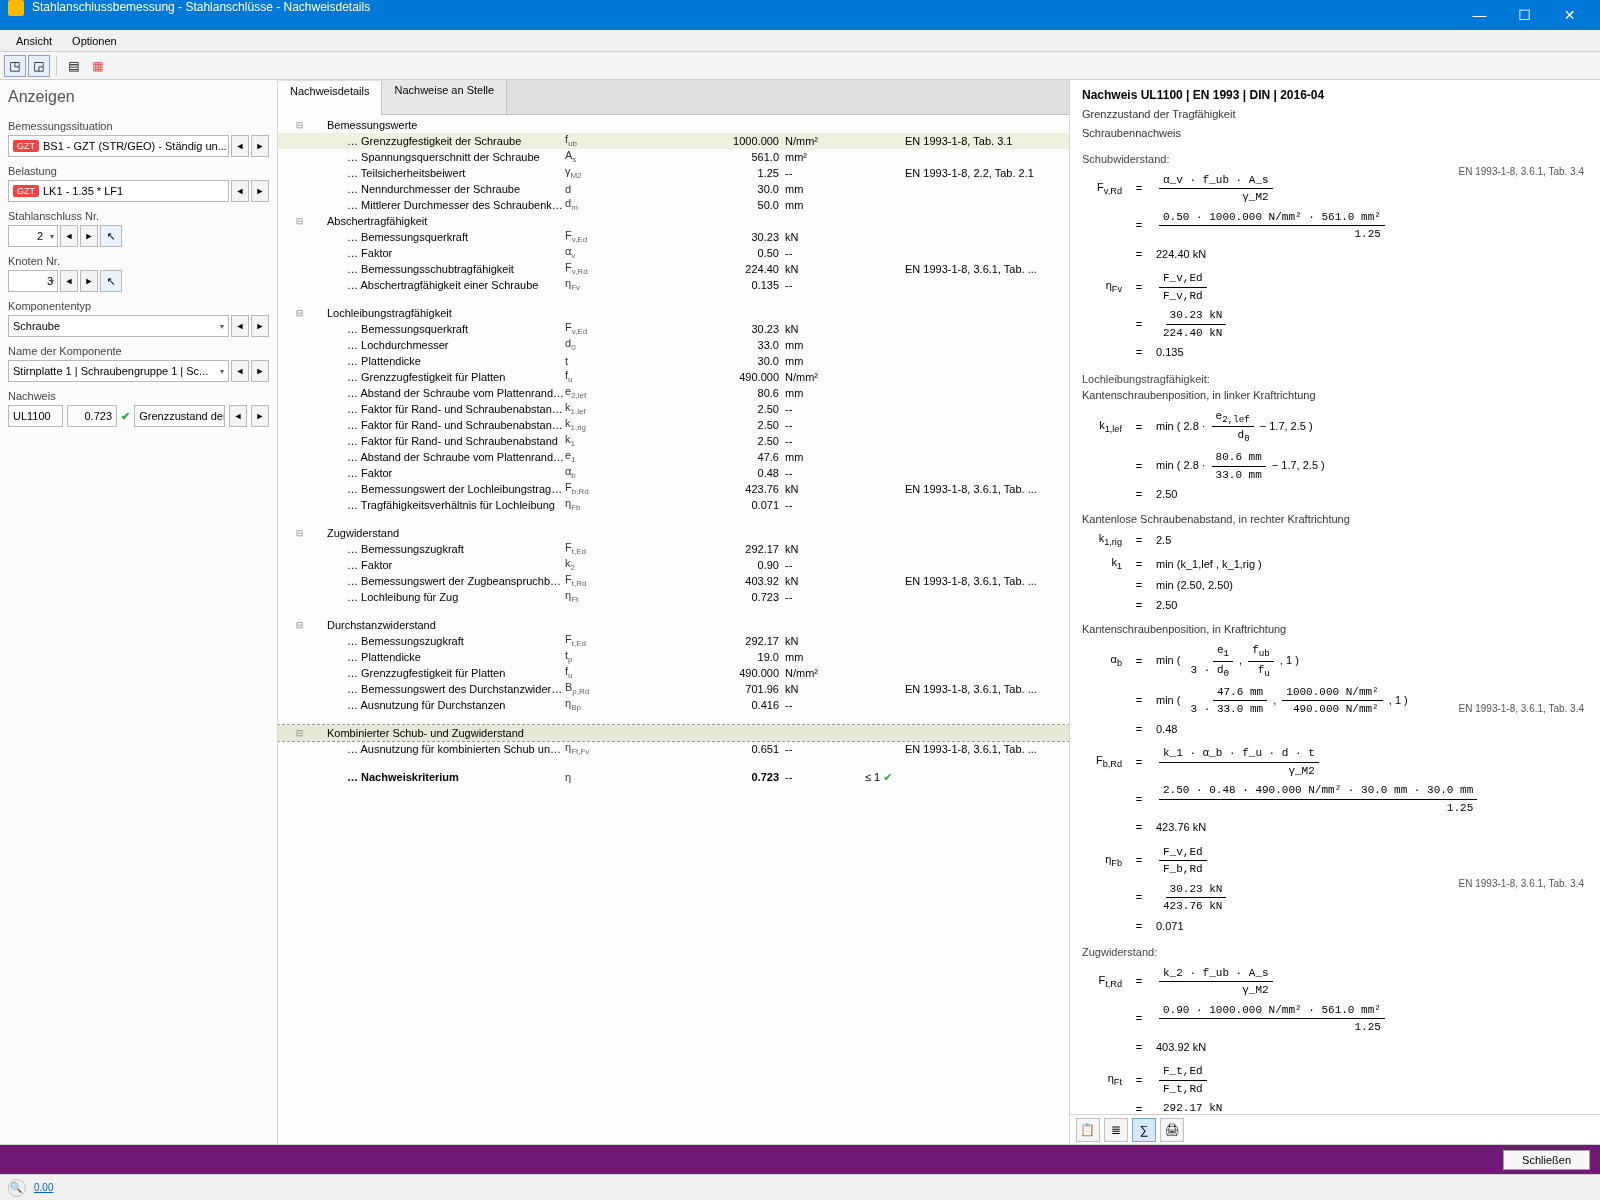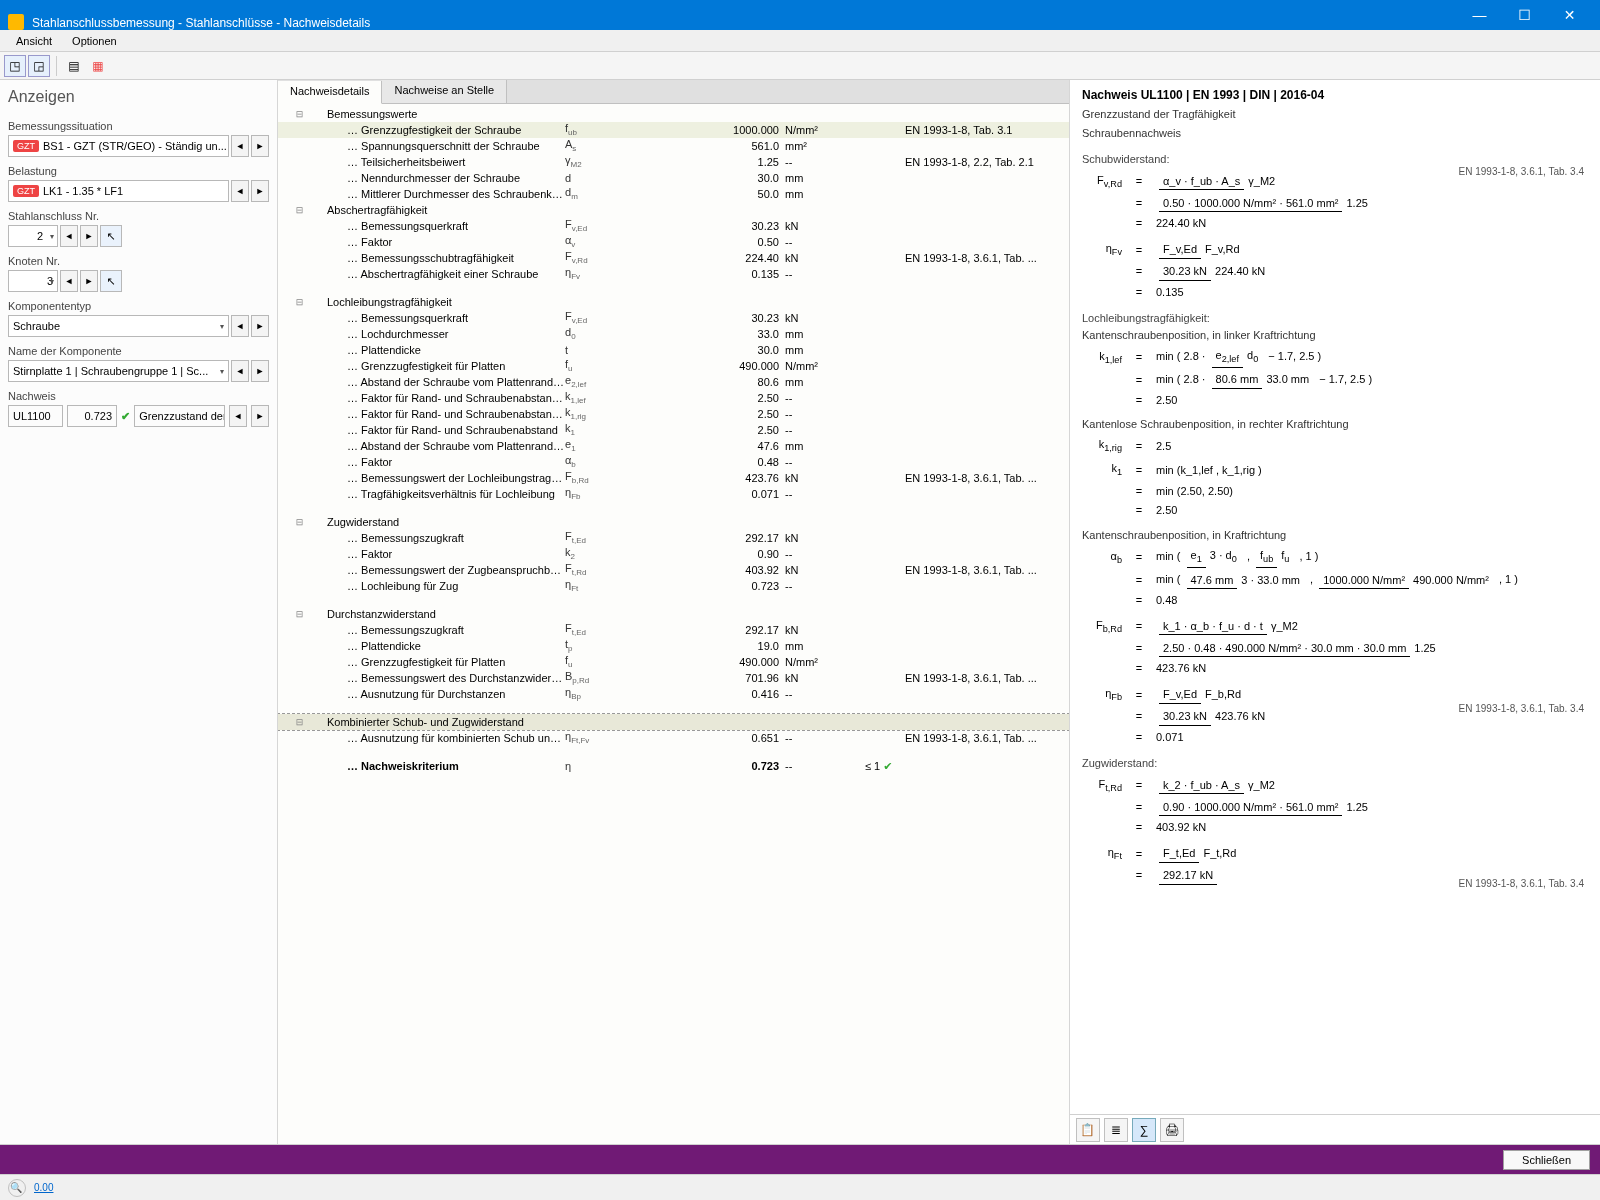--- a/index.html
+++ b/index.html
@@ -1,17 +1,17 @@
 <!DOCTYPE html>
 <html><head>
 <meta charset="utf-8">
 <style>
 * { box-sizing: border-box; margin: 0; padding: 0; }
 body { font-family: "Segoe UI", Tahoma, sans-serif; font-size: 11px; background: #fff; overflow: hidden; width:1600px; height:1200px; }
-.titlebar { background: #0078d7; color: #fff; height: 30px; display: flex; align-items: flex-end; padding: 0 8px; }
+.titlebar { background: #0078d7; color: #fff; height: 30px; display: flex; align-items: flex-start; padding: 0 8px; }
 .titlebar .icon { width: 16px; height: 16px; background: #ffb900; margin-right: 8px; border-radius:2px;}
 .titlebar .title { flex: 1; font-size: 12px; }
 .winbtns { display: flex; }
 .winbtn { width: 45px; height: 30px; display:flex; align-items:center; justify-content:center; color:#fff; font-size:14px;}
 .menubar { background: #f0f0f0; height: 22px; display: flex; align-items: center; padding: 0 6px; border-bottom: 1px solid #d0d0d0; }
 .menubar span { padding: 2px 10px; }
 .toolbar { background: #f5f5f5; height: 28px; display: flex; align-items: center; padding: 0 4px; border-bottom: 1px solid #d0d0d0; gap:2px;}
 .tbtn { width: 22px; height: 22px; border: 1px solid transparent; display:flex; align-items:center; justify-content:center; font-size:12px;}
 .tbtn.active { border:1px solid #99c; background:#e6f0fc;}
 .tsep { width:1px; height:20px; background:#ccc; margin:0 4px;}
@@ -28,21 +28,21 @@
 .numfield::after { content:"▾"; position:absolute; right:3px; font-size:8px; color:#555;}
 .selectfield { flex:1; background:#fff; border:1px solid #b8b8b8; height:22px; display:flex; align-items:center; padding:0 4px; position:relative;}
 .selectfield::after { content:"▾"; position:absolute; right:4px; font-size:8px; color:#555;}
 .nachweis-row { display:flex; align-items:center; gap:4px; }
 .nachweis-code { width:55px; border:1px solid #b8b8b8; height:22px; display:flex; align-items:center; padding:0 4px;}
 .nachweis-ratio { width:50px; border:1px solid #b8b8b8; height:22px; display:flex; align-items:center; justify-content:flex-end; padding:0 4px;}
 .nachweis-check { color:#3a3; font-weight:bold;}
 .nachweis-desc { flex:1; border:1px solid #b8b8b8; height:22px; display:flex; align-items:center; padding:0 4px; overflow:hidden; white-space:nowrap; text-overflow:ellipsis;}
 
 .center { flex: 1; background: #e8e8e8; display:flex; flex-direction:column; border-right:1px solid #d6d6d6;}
-.tabs { display:flex; background:#e0e0e0; height:24px; border-bottom:1px solid #c0c0c0;}
+.tabs { display:flex; background:#e0e0e0; height:35px; border-bottom:1px solid #c0c0c0;}
 .tab { padding:4px 12px; background:#e8e8e8; border-right:1px solid #c0c0c0; font-size:11px;}
 .tab.active { background:#fdfdfb; border-bottom:1px solid #fdfdfb; position:relative; top:1px;}
 .tree { flex:1; background:#fdfdfb; overflow-y:auto; padding:2px 0;}
 .trow { display:grid; grid-template-columns: 35px 1fr 100px 120px 80px 40px 160px; align-items:center; height:16px; font-size:11px; padding:0 4px;}
 .trow.sel { background:#e8e8d8; outline:1px dashed #999;}
 .trow .toggle { text-align:center; color:#888; font-size:9px;}
 .trow .lbl { white-space:nowrap; overflow:hidden; text-overflow:ellipsis;}
 .trow .sym { color:#333;}
 .trow .val { text-align:right; padding-right:6px;}
 .trow .unit { }
@@ -53,21 +53,21 @@
 .right { width: 530px; background:#fff; display:flex; flex-direction:column; }
 .rhead { padding:8px 12px 4px 12px; font-weight:bold; font-size:12px;}
 .rbody { flex:1; overflow-y:auto; padding:0 12px 8px 12px; font-size:11px; line-height:1.5; position:relative;}
 .rsub { color:#333; margin-bottom:2px;}
 .rsec { margin-top:10px; color:#444;}
 .eqblock { margin:4px 0 8px 0; }
 .eqline { display:flex; align-items:center; gap:10px; margin:3px 0;}
 .eqline .lhs { min-width:40px; text-align:right;}
 .eqline .eq { width:14px; text-align:center;}
 .eqline .rhs { flex:1;}
-.frac { display:inline-flex; flex-direction:row; align-items:flex-start; vertical-align:middle; margin:0 3px;}
+.frac { display:inline-flex; flex-direction:column; align-items:flex-end; vertical-align:middle; margin:0 3px;font-family:Liberation Mono, monospace;}
 .frac .num { border-bottom:1px solid #000; padding:0 4px; white-space:nowrap;}
 .frac .den { padding:0 4px; white-space:nowrap;}
 .refnote { position:absolute; right:16px; font-size:10px; color:#555;}
 .rtoolbar { height:30px; border-top:1px solid #d0d0d0; display:flex; align-items:center; padding:0 6px; gap:4px;}
 .rtbtn { width:24px; height:24px; border:1px solid #c0c0c0; background:#f5f5f5; display:flex; align-items:center; justify-content:center; font-size:12px;}
 .rtbtn.active { background:#d6e8fa; border-color:#7ab;}
 
 .footer { height:30px; background:#701a75; border-top:1px solid #d0d0d0; display:flex; align-items:center; justify-content:flex-end; padding:0 10px;}
 .closebtn { padding:3px 18px; border:1px solid #a0a0a0; background:#f8f8f8; font-size:11px;}
 .statusbar { height:26px; background:#f0f0f0; border-top:1px solid #d0d0d0; display:flex; align-items:center; padding:0 8px; gap:8px;}
@@ -599,21 +599,21 @@
                 <span class="num">80.6 mm</span>
                 <span class="den">33.0 mm</span>
               </span> − 1.7, 2.5 )</span>
           </div>
         <div class="eqline">
             <span class="lhs"></span>
             <span class="eq">=</span>
             <span class="rhs">2.50</span>
           </div>
       </div>
-      <div class="rsub">Kantenlose Schraubenposition, in rechter Kraftrichtung</div>
+      <div class="rsub">Kantenlose Schraubenabstand, in rechter Kraftrichtung</div>
       <div class="eqline">
           <span class="lhs">k<sub>1,rig</sub></span>
           <span class="eq">=</span>
           <span class="rhs">2.5</span>
         </div>
       <div class="eqblock">
         <div class="eqline">
             <span class="lhs">k<sub>1</sub></span>
             <span class="eq">=</span>
             <span class="rhs">min (k_1,lef , k_1,rig )</span>

